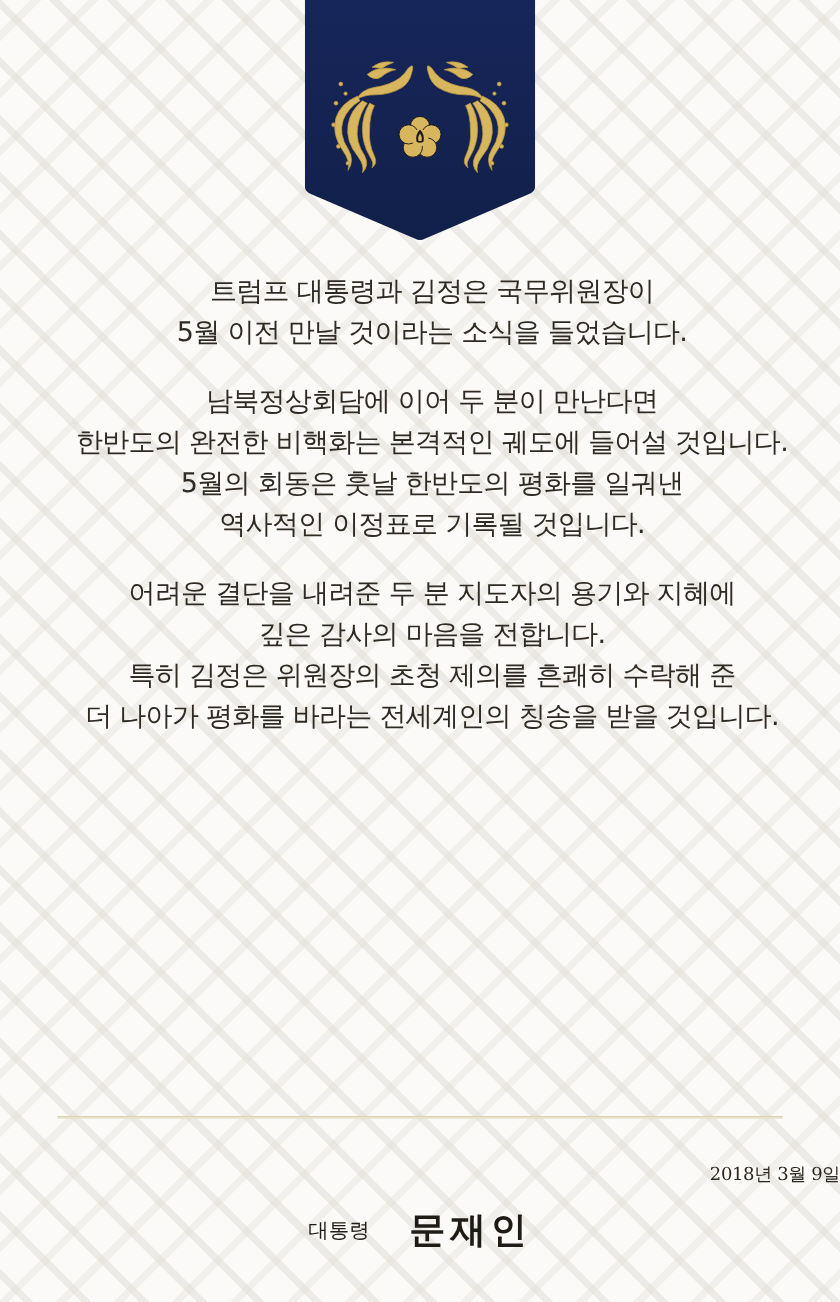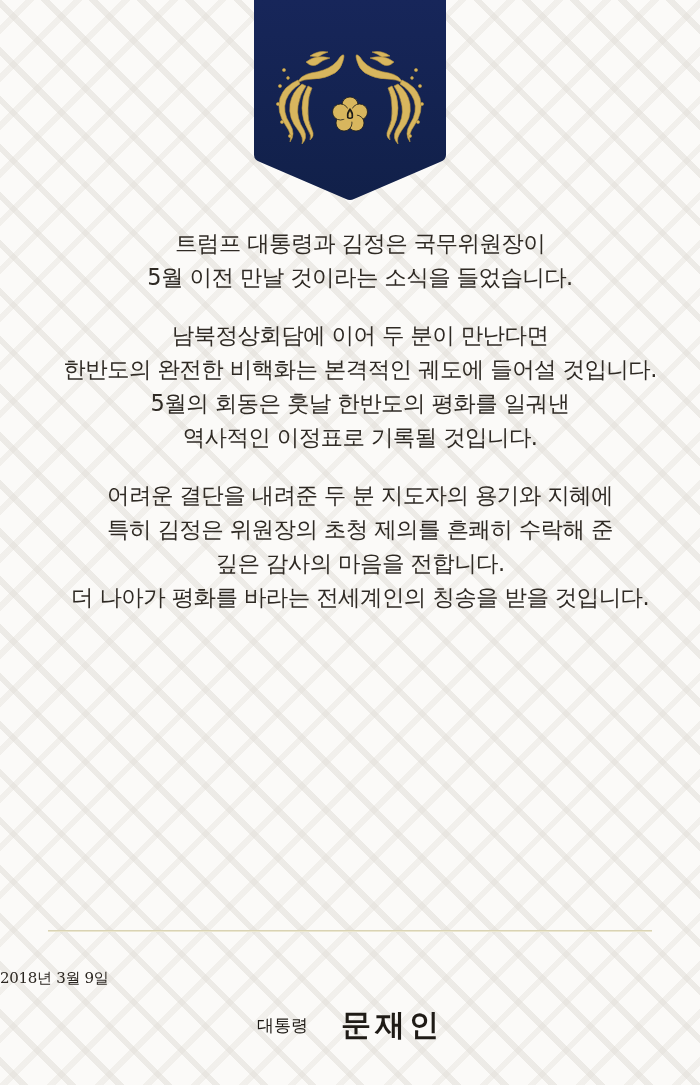--- a/index.html
+++ b/index.html
@@ -44,21 +44,21 @@
 
     .separator {
       position: absolute;
       left: 48px; width: 604px; top: 930px; height: 2px;
       background: #d9d3b4;
       border-bottom: 1px solid #ebe6cf;
     }
 
     .date {
       position: absolute; left: 0; right: 0; top: 969px;
-      text-align: left;
+      text-align: right;
       font-family: "DejaVu Serif", "Liberation Serif", serif;
       font-size: 15px;
       color: #2b2620;
       letter-spacing: -0.3px;
     }
     .signature {
       position: absolute; left: 0; right: 0; top: 1005px;
       text-align: center;
       font-family: "DejaVu Serif", "Liberation Serif", serif;
       color: #1f1b16;
@@ -144,22 +144,22 @@
     <span class="line">5월 이전 만날 것이라는 소식을 들었습니다.</span>
   </div>
   <div class="paragraph">
     <span class="line">남북정상회담에 이어 두 분이 만난다면</span>
     <span class="line">한반도의 완전한 비핵화는 본격적인 궤도에 들어설 것입니다.</span>
     <span class="line">5월의 회동은 훗날 한반도의 평화를 일궈낸</span>
     <span class="line">역사적인 이정표로 기록될 것입니다.</span>
   </div>
   <div class="paragraph">
     <span class="line">어려운 결단을 내려준 두 분 지도자의 용기와 지혜에</span>
+    <span class="line">깊은 감사의 마음을 전합니다.</span>
     <span class="line">특히 김정은 위원장의 초청 제의를 흔쾌히 수락해 준</span>
-    <span class="line">깊은 감사의 마음을 전합니다.</span>
     <span class="line">더 나아가 평화를 바라는 전세계인의 칭송을 받을 것입니다.</span>
   </div>
 </div>
 
 <div class="separator"></div>
 
 <div class="date">2018년 3월 9일</div>
 
 <div class="signature">
   <span class="title">대통령</span>

